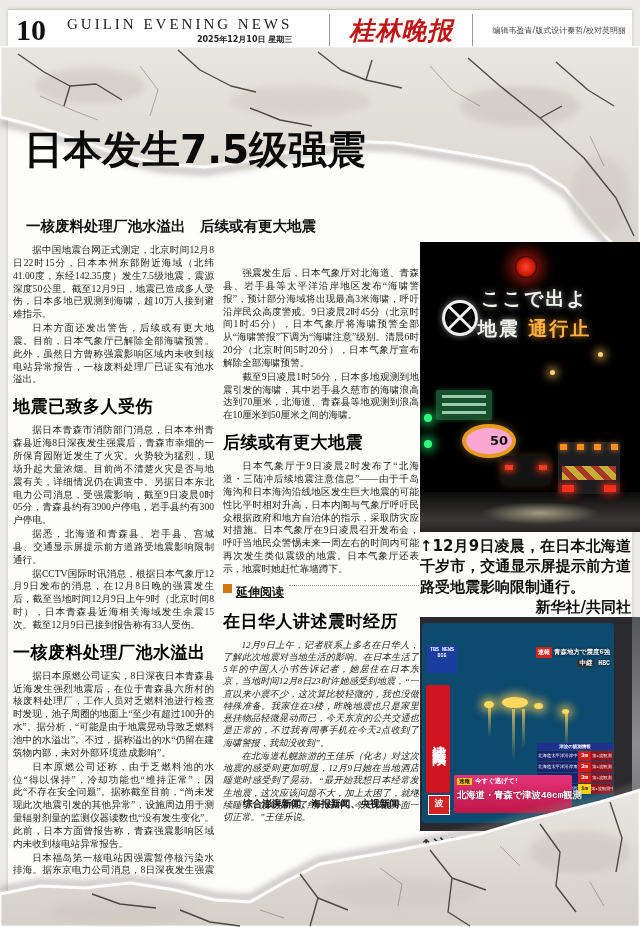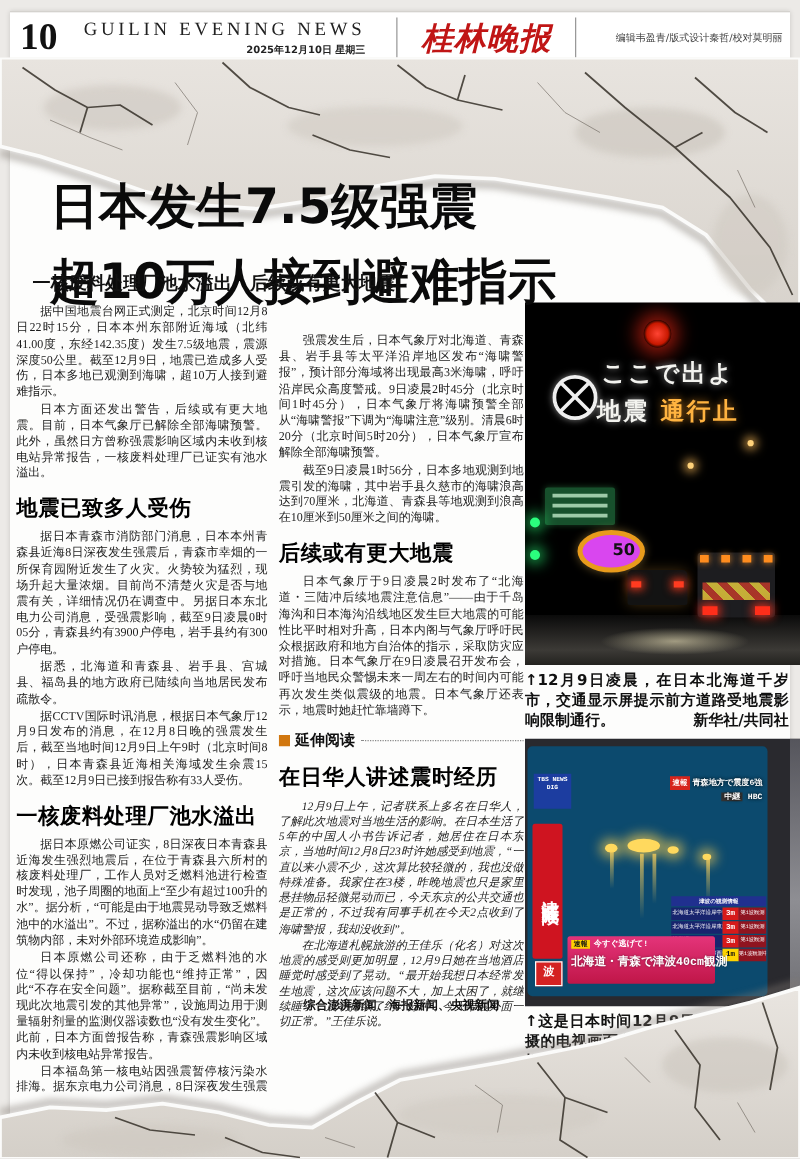--- a/index.html
+++ b/index.html
@@ -3,71 +3,71 @@
 <meta charset="utf-8">
 <style>
   html,body{margin:0;padding:0;}
   body{background:#dddbd7;font-family:"DejaVu Sans",sans-serif;}
   .page{position:relative;width:640px;height:927px;background:#eceae7;overflow:hidden;margin:0 auto;}
   .paper{position:absolute;left:8px;top:9px;right:8px;bottom:6px;background:#fdfdfc;border-top:1px solid #c9c6c2;box-shadow:0 0 4px rgba(0,0,0,.15);}
 
   
   .hdr{position:absolute;left:8px;top:10px;right:8px;height:40px;background:#fff;display:flex;align-items:center;gap:11px;}
   .pagenum{font-family:"Liberation Serif",serif;font-weight:bold;font-size:30px;color:#111;margin:0 10px 0 8px;}
-  .mast{display:flex;flex-direction:column;align-items:flex-end;margin-right:6px;}
+  .mast{display:flex;flex-direction:column;align-items:flex-end;margin-right:18px;}
   .mast-en{font-family:"Liberation Serif",serif;font-size:15px;letter-spacing:3px;color:#222;white-space:nowrap;}
   .mast-date{font-size:8px;font-weight:bold;color:#222;margin-top:1px;}
   .vdiv{width:1px;height:32px;background:#999;margin:0 8px;}
   .logo{font-size:25px;font-weight:900;font-style:italic;color:#c01515;white-space:nowrap;letter-spacing:1px;}
   .section-name{font-size:25px;font-weight:900;color:#101010;margin-left:8px;white-space:nowrap;}
   .credits{margin-left:auto;margin-right:6px;font-size:8px;color:#444;white-space:nowrap;}
 
   
   .crack-top{position:absolute;left:0;top:46px;width:640px;height:232px;pointer-events:none;}
   .crack-bottom{position:absolute;left:0;bottom:0;width:640px;height:185px;pointer-events:none;}
 
   
   .headline{position:absolute;left:24px;top:128px;width:470px;z-index:3;}
-  .headline h1{margin:16px;font-size:39px;line-height:1.12;font-weight:900;color:#0a0a0a;font-family:"DejaVu Sans",sans-serif;letter-spacing:0px;}
+  .headline h1{margin:0;font-size:39px;line-height:1.12;font-weight:900;color:#0a0a0a;font-family:"DejaVu Sans",sans-serif;letter-spacing:0px;}
   .subtitle{position:absolute;left:26px;top:217px;font-size:14.5px;font-weight:bold;color:#111;z-index:3;}
 
   
   .col{position:absolute;top:244px;font-family:"Liberation Serif",serif;color:#1c1c1c;overflow:hidden;}
   .col1{left:13px;width:201px;height:632px;}
   .col2{left:223px;width:196px;height:558px;margin-top:23px;}
   .col p{margin:0 0 1px 0;font-size:9.6px;line-height:1.34;text-align:justify;text-indent:2em;}
   .col h3{margin:9px 0 6px 0;font-size:17px;color:#000;font-family:"DejaVu Sans",sans-serif;letter-spacing:.5px;}
   .kai{font-style:italic;font-size:9.2px !important;line-height:1.33 !important;}
-  .more-row{display:flex;align-items:center;margin:8px 0 4px 0;}
+  .more-row{display:flex;margin:8px 0 4px 0;text-decoration:underline;}
   .more-sq{width:9px;height:9px;background:#d1770f;margin-right:4px;flex:none;}
   .more-label{font-size:12px;font-weight:bold;color:#111;font-family:"DejaVu Sans",sans-serif;white-space:nowrap;}
   .more-rule{flex:1;border-bottom:1px dotted #8a8a8a;margin-left:5px;height:1px;}
   .source-line{position:absolute;left:223px;top:798px;width:196px;text-align:center;font-size:9.8px;font-weight:bold;color:#111;font-family:"DejaVu Sans",sans-serif;}
 
   
   .photos{position:absolute;left:420px;top:242px;width:211px;}
   .photo-frame{position:relative;width:229px;background:#000;overflow:hidden;}
-  .caption{font-size:12px;line-height:1.35;color:#111;font-weight:bold;font-family:"DejaVu Sans",sans-serif;margin:4px 0 6px 0;text-align:justify;}
+  .caption{font-size:15px;line-height:1.35;color:#111;font-weight:bold;font-family:"DejaVu Sans",sans-serif;margin:4px 0 6px 0;text-align:justify;}
   .caption .credit{float:right;}
 
   
   .p1{height:290px;}
   .p1 .glow-red{position:absolute;left:95px;top:14px;width:22px;height:22px;border-radius:50%;background:radial-gradient(circle,#ff4433 0%,#c81800 55%,rgba(120,0,0,0) 75%);box-shadow:0 0 14px 6px rgba(255,40,20,.55);}
   .p1 .signtext{position:absolute;left:0;top:44px;width:100%;text-align:center;}
   .p1 .signtext .l1{font-size:19px;font-weight:900;color:#f3f3ef;letter-spacing:2px;text-shadow:0 0 6px rgba(255,255,255,.6);}
   .p1 .signtext .l2{font-size:19px;font-weight:900;letter-spacing:2px;margin-top:4px;}
   .p1 .signtext .w{color:#f3f3ef;text-shadow:0 0 6px rgba(255,255,255,.6);}
   .p1 .signtext .o{color:#ffb340;text-shadow:0 0 7px rgba(255,160,40,.8);}
   .p1 .ban-icon{position:absolute;left:22px;top:58px;width:30px;height:30px;border:3px solid #eee;border-radius:50%;box-shadow:0 0 6px rgba(255,255,255,.5);}
   .p1 .ban-icon:before,.p1 .ban-icon:after{content:"";position:absolute;left:-1px;top:13px;width:32px;height:3px;background:#eee;}
   .p1 .ban-icon:before{transform:rotate(45deg);}
   .p1 .ban-icon:after{transform:rotate(-45deg);}
   .p1 .greensign{position:absolute;left:16px;top:148px;width:56px;height:30px;background:#17502c;border-radius:2px;box-shadow:0 0 5px rgba(90,255,140,.25);}
   .p1 .greensign i{display:block;height:3px;background:#bfe9c8;margin:5px 6px 0 6px;opacity:.8;}
-  .p1 .speed{position:absolute;left:42px;top:182px;width:26px;height:26px;border-radius:50%;background:#d946ef;border:4px solid #e89b1c;color:#111;font-weight:900;font-size:13px;line-height:26px;text-align:center;box-shadow:0 0 8px rgba(255,200,90,.4);padding-left:20px;}
+  .p1 .speed{position:absolute;left:42px;top:182px;width:26px;height:26px;border-radius:50%;background:#f9a8d4;border:4px solid #e89b1c;color:#111;font-weight:900;font-size:13px;line-height:26px;text-align:center;box-shadow:0 0 8px rgba(255,200,90,.4);padding-left:20px;}
   .p1 .gl{position:absolute;width:8px;height:8px;border-radius:50%;background:#2bff7e;box-shadow:0 0 10px 4px rgba(40,255,120,.55);}
   .p1 .car{position:absolute;left:82px;top:214px;width:48px;height:28px;background:#131313;border-radius:4px 4px 2px 2px;box-shadow:0 0 10px rgba(255,180,60,.25);}
   .p1 .car .tl{position:absolute;top:9px;width:8px;height:5px;background:#ff3b20;box-shadow:0 0 7px 2px rgba(255,60,30,.8);}
   .p1 .truck{position:absolute;left:138px;top:200px;width:62px;height:52px;background:#1d1d20;border-radius:3px;}
   .p1 .truck .top{position:absolute;left:2px;top:2px;right:2px;height:6px;display:flex;justify-content:space-between;}
   .p1 .truck .top b{width:7px;height:6px;background:#ff8c1e;box-shadow:0 0 6px rgba(255,150,40,.9);}
   .p1 .truck .chev{position:absolute;left:4px;bottom:14px;right:4px;height:14px;background:repeating-linear-gradient(45deg,#e3c83c 0 6px,#c03a2a 6px 12px);opacity:.85;}
   .p1 .truck .tl{position:absolute;bottom:2px;width:12px;height:7px;background:#ff2e1a;box-shadow:0 0 8px 2px rgba(255,50,30,.8);}
   .p1 .road{position:absolute;left:0;bottom:0;width:100%;height:40px;background:linear-gradient(#0a0a0a,#3c3a36 70%,#23221f);}
   .p1 .pool{position:absolute;left:60px;bottom:8px;width:120px;height:22px;border-radius:50%;background:radial-gradient(ellipse,rgba(255,244,200,.55),rgba(255,244,200,0) 70%);}
@@ -154,30 +154,29 @@
     <g fill="none" stroke="#6a645c" stroke-width="0.7" opacity="0.7">
       <path d="M40,50 L72,64 L98,74"></path>
       <path d="M140,20 L158,44 L150,70"></path>
       <path d="M430,20 L452,44 L480,60"></path>
       <path d="M590,90 L604,120"></path>
     </g>
   </svg>
 
   <div class="headline">
     <h1>日本发生7.5级强震</h1>
-    <h1>超10万人接到避难指示</h1>
   </div>
   <div class="subtitle">一核废料处理厂池水溢出　后续或有更大地震</div>
 
   <div class="col col1">
     <p>据中国地震台网正式测定，北京时间12月8日22时15分，日本本州东部附近海域（北纬41.00度，东经142.35度）发生7.5级地震，震源深度50公里。截至12月9日，地震已造成多人受伤，日本多地已观测到海啸，超10万人接到避难指示。</p>
     <p>日本方面还发出警告，后续或有更大地震。目前，日本气象厅已解除全部海啸预警。此外，虽然日方曾称强震影响区域内未收到核电站异常报告，一核废料处理厂已证实有池水溢出。</p>
     <h3>地震已致多人受伤</h3>
     <p>据日本青森市消防部门消息，日本本州青森县近海8日深夜发生强震后，青森市幸畑的一所保育园附近发生了火灾。火势较为猛烈，现场升起大量浓烟。目前尚不清楚火灾是否与地震有关，详细情况仍在调查中。另据日本东北电力公司消息，受强震影响，截至9日凌晨0时05分，青森县约有3900户停电，岩手县约有300户停电。</p>
-    <p>据悉，北海道和青森县、岩手县、宫城县、福岛县的地方政府已陆续向当地居民发布疏散令。</p>
+    <p>据悉，北海道和青森县、岩手县、宫城县、交通显示屏提示前方道路受地震影响限制通行。</p>
     <p>据CCTV国际时讯消息，根据日本气象厅12月9日发布的消息，在12月8日晚的强震发生后，截至当地时间12月9日上午9时（北京时间8时），日本青森县近海相关海域发生余震15次。截至12月9日已接到报告称有33人受伤。</p>
     <h3>一核废料处理厂池水溢出</h3>
     <p>据日本原燃公司证实，8日深夜日本青森县近海发生强烈地震后，在位于青森县六所村的核废料处理厂，工作人员对乏燃料池进行检查时发现，池子周圈的地面上“至少有超过100升的水”。据分析，“可能是由于地震晃动导致乏燃料池中的水溢出”。不过，据称溢出的水“仍留在建筑物内部，未对外部环境造成影响”。</p>
     <p>日本原燃公司还称，由于乏燃料池的水位“得以保持”，冷却功能也“维持正常”，因此“不存在安全问题”。据称截至目前，“尚未发现此次地震引发的其他异常”，设施周边用于测量辐射剂量的监测仪器读数也“没有发生变化”。此前，日本方面曾报告称，青森强震影响区域内未收到核电站异常报告。</p>
     <p>日本福岛第一核电站因强震暂停核污染水排海。据东京电力公司消息，8日深夜发生强震后，日本福岛第一、第二核电站“暂未确认因地震出现异常”。福岛第一核电站目前正在进行废炉作业，由于日本气象厅对福岛县沿岸发布了海啸注意报，东京电力公司已指示作业人员从靠近海岸的现场撤离，并于当地时间8日23时42分暂停了福岛第一核电站的核污染水排海。</p>
 
   </div>
 
   <div class="col col2">
     <p>强震发生后，日本气象厅对北海道、青森县、岩手县等太平洋沿岸地区发布“海啸警报”，预计部分海域将出现最高3米海啸，呼吁沿岸民众高度警戒。9日凌晨2时45分（北京时间1时45分），日本气象厅将海啸预警全部从“海啸警报”下调为“海啸注意”级别。清晨6时20分（北京时间5时20分），日本气象厅宣布解除全部海啸预警。</p>

